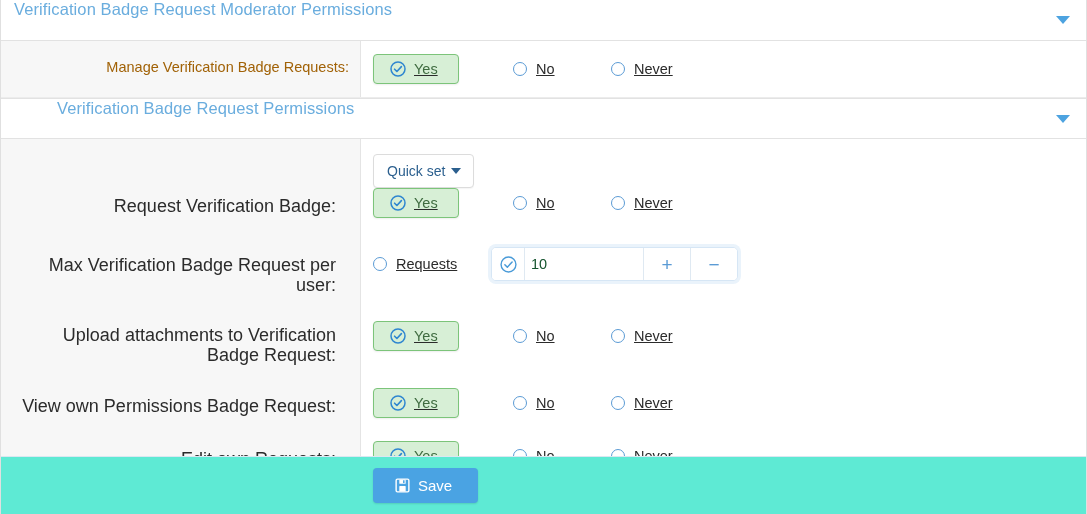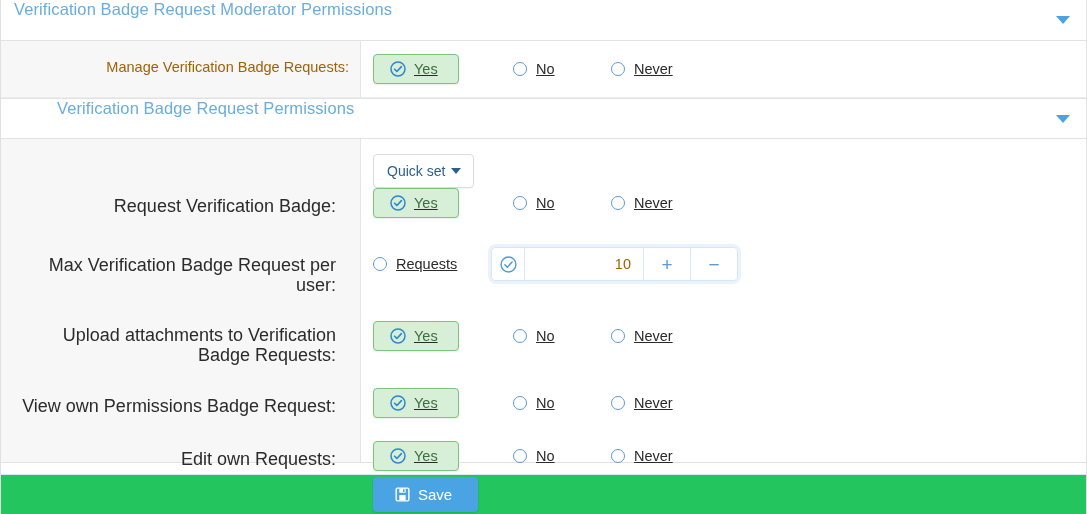--- a/index.html
+++ b/index.html
@@ -221,46 +221,45 @@
     align-items: center;
     justify-content: center;
     border-right: 1px solid #dfe9f2;
     background: #ffffff;
     cursor: pointer;
   }
   .step-input {
     width: 100px;
     border: none;
     outline: none;
-    text-align: right;
     padding: 0 12px 0 6px;
     font-family: "Liberation Sans", sans-serif;
     font-size: 14.5px;
-    color: #a16207;
+    color: #14532d;
     background: #ffffff;
   }
   .step-btn {
     width: 46px;
     display: flex;
     align-items: center;
     justify-content: center;
     border-left: 1px solid #dfe9f2;
     color: #5b9bd5;
     font-size: 19px;
     line-height: 1;
     background: #ffffff;
     cursor: pointer;
     user-select: none;
   }
 
   
   .footer {
-    background: #22c55e;
+    background: #5eead4;
     border-top: 1px solid #dbe7f1;
-    height: 40px;
+    height: 58px;
     display: flex;
     align-items: center;
     padding-left: 372px;
     box-sizing: border-box;
   }
   .save-btn {
     display: inline-flex;
     align-items: center;
     gap: 8px;
     background: #4aa3e3;
@@ -395,21 +394,21 @@
             <input class="step-input" type="text" value="10" style="">
             <div class="step-btn">+</div>
             <div class="step-btn">−</div>
           </div>
         </div>
       </div>
     </div>
 
     <div class="grow" style="height:72px;">
       <div class="glabel" style="padding-top:9px;">
-        <span>Upload attachments to Verification Badge Requests:</span>
+        <span>Upload attachments to Verification Badge Request:</span>
       </div>
       <div class="gval" style="align-items:flex-start; padding-top:5px;">
         <div class="opts">
           <div class="opt-slot slot-yes">
             <div class="opt selected">
               <span class="ck">
                 <svg width="16" height="16" viewBox="0 0 16 16">
                   <circle cx="8" cy="8" r="7" fill="none" stroke="#2e86d0" stroke-width="1.5"></circle>
                   <path d="M4.6 8.2 L6.9 10.5 L11.4 5.6" fill="none" stroke="#2e86d0" stroke-width="1.6" stroke-linecap="round" stroke-linejoin="round"></path>
                 </svg>

